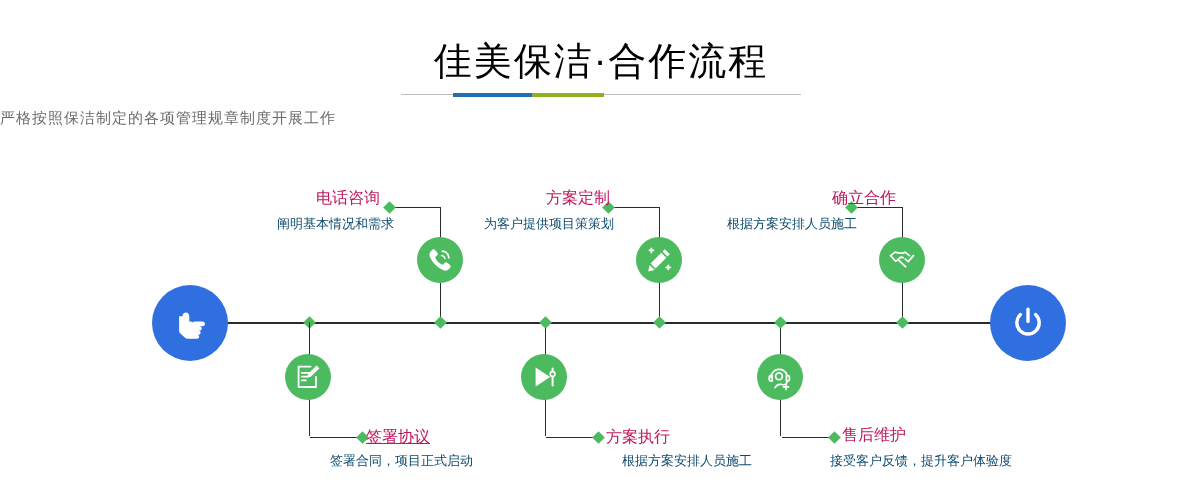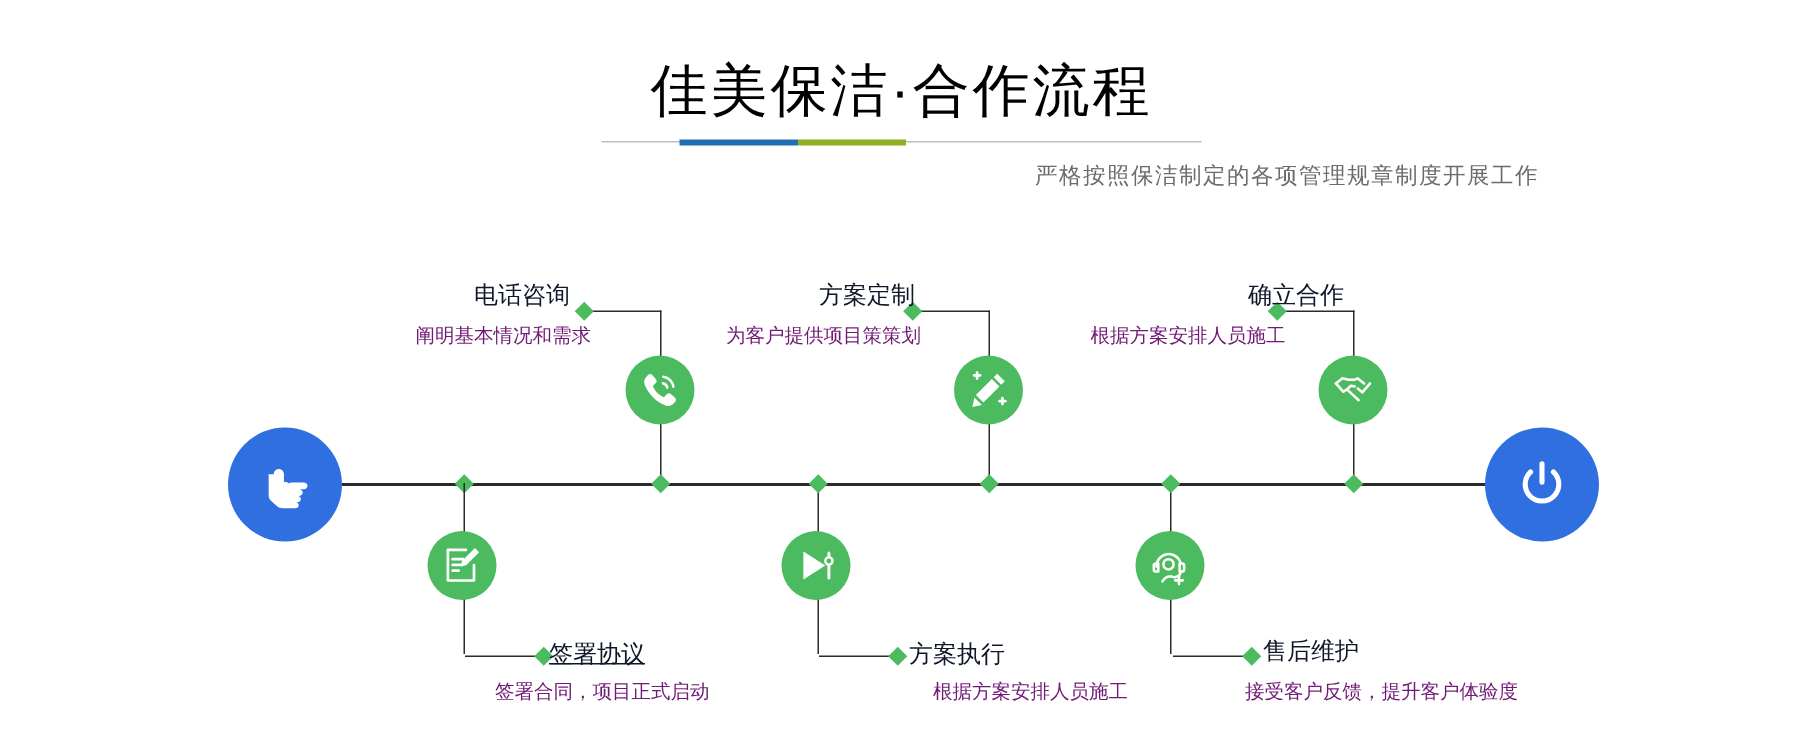--- a/index.html
+++ b/index.html
@@ -61,21 +61,21 @@
     top: 0;
     width: 72px;
     height: 4px;
     background: #8fb020;
   }
   .page-subtitle {
     position: absolute;
     left: 0;
     top: 106px;
     width: 1026px;
-    text-align: right;
+    text-align: left;
     font-size: 15px;
     line-height: 24px;
     color: #6b6b6b;
     letter-spacing: 1px;
   }
 
   
   .axis {
     position: absolute;
     left: 190px;
@@ -129,28 +129,28 @@
     height: 9px;
     background: #4cbb5f;
     transform: rotate(45deg);
   }
 
   
   .step-label {
     position: absolute;
     font-size: 16px;
     line-height: 20px;
-    color: #0f172a;
+    color: #be185d;
     white-space: nowrap;
   }
   .step-desc {
     position: absolute;
     font-size: 13px;
     line-height: 18px;
-    color: #701a75;
+    color: #0c4a6e;
     white-space: nowrap;
   }
   .ta-right { text-align: right; }
   .ta-left  { text-align: left; }
 </style>
 </head>
 <body>
 
 <div id="stage">
 

